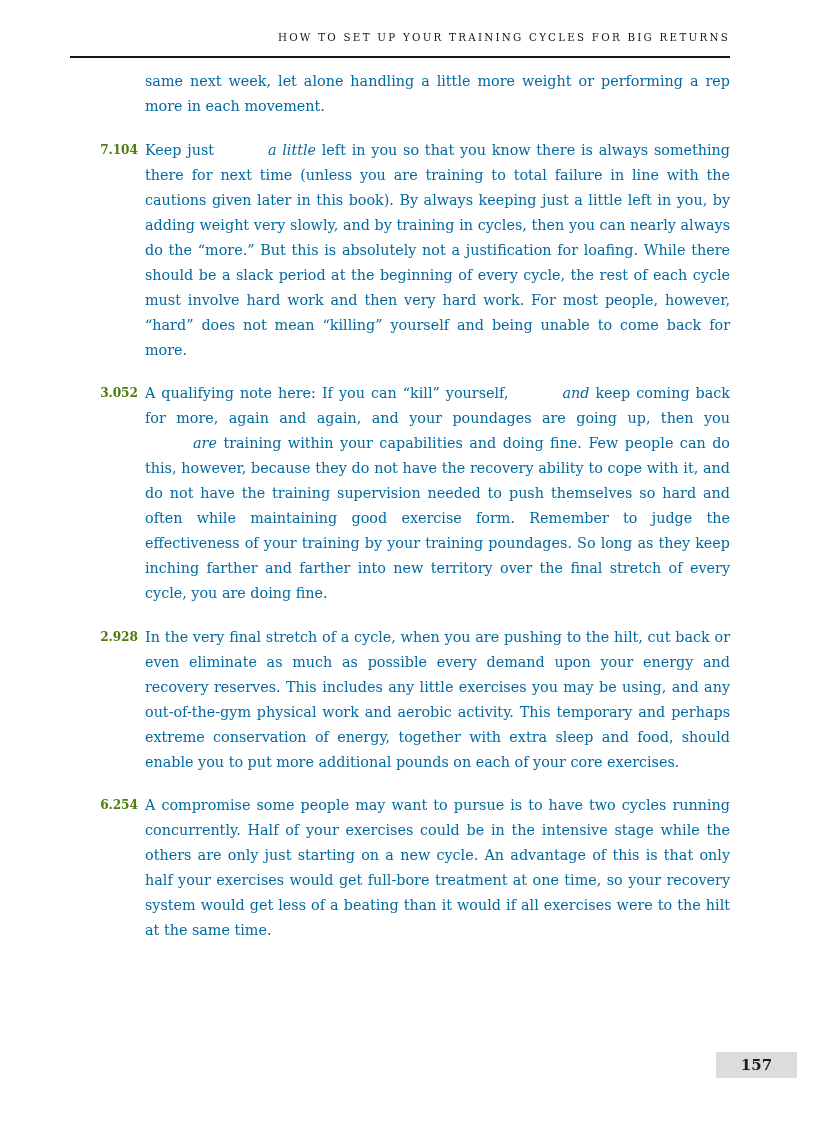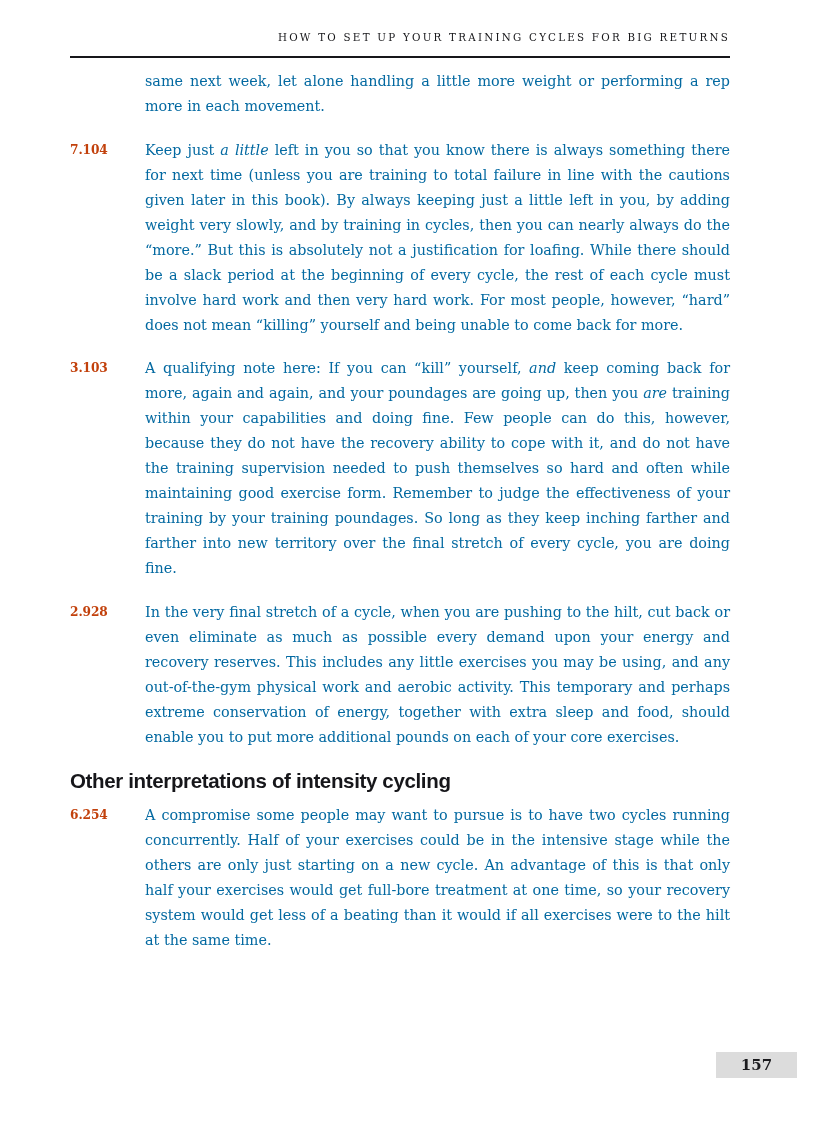--- a/index.html
+++ b/index.html
@@ -54,43 +54,44 @@
     width: 660px;
   }
 
   .para {
     position: relative;
     padding-left: 75px;
     margin: 0 0 18.5px 0;
   }
   .para .num {
     position: absolute;
-    left: 0;
+    left: 16px;
     top: 0;
     width: 66px;
     font-family: "DejaVu Serif", serif;
     font-size: 12.2px;
     font-weight: 700;
     letter-spacing: -0.1px;
-    color: #c2410c;
+    color: #4d7c0f;
     line-height: 25px;
     font-feature-settings: "onum" 1;
+    text-align: center;
   }
   .para .txt {
     display: block;
     font-family: "DejaVu Serif", serif;
     font-size: 14.35px;
     line-height: 25px;
     text-align: justify;
     text-justify: inter-word;
     color: #0369a1;
     hyphens: manual;
   }
   .para.no-num { padding-left: 75px; }
-  .para .txt i { font-style: italic; }
+  .para .txt i { font-style: italic; margin-left: 48px; }
 
   
   .section-heading {
     font-family: "Liberation Sans", sans-serif;
     font-size: 20.5px;
     font-weight: 700;
     letter-spacing: -0.35px;
     color: #16161a;
     margin: 0 0 9px 0;
     padding-left: 0;
@@ -134,30 +135,29 @@
     <div class="para no-num">
       <span class="txt">same next week, let alone handling a little more weight or performing a rep more in each movement.</span>
     </div>
 
     <div class="para">
       <span class="num">7.104</span>
       <span class="txt">Keep just <i>a little</i> left in you so that you know there is always something there for next time (unless you are training to total failure in line with the cautions given later in this book). By always keeping just a little left in you, by adding weight very slowly, and by training in cycles, then you can nearly always do the “more.” But this is absolutely not a justification for loafing. While there should be a slack period at the beginning of every cycle, the rest of each cycle must involve hard work and then very hard work. For most people, however, “hard” does not mean “killing” yourself and being unable to come back for more.</span>
     </div>
 
     <div class="para">
-      <span class="num">3.103</span>
+      <span class="num">3.052</span>
       <span class="txt">A qualifying note here: If you can “kill” yourself, <i>and</i> keep coming back for more, again and again, and your poundages are going up, then you <i>are</i> training within your capabilities and doing fine. Few people can do this, however, because they do not have the recovery ability to cope with it, and do not have the training supervision needed to push themselves so hard and often while maintaining good exercise form. Remember to judge the effectiveness of your training by your training poundages. So long as they keep inching farther and farther into new territory over the final stretch of every cycle, you are doing fine.</span>
     </div>
 
     <div class="para">
       <span class="num">2.928</span>
       <span class="txt">In the very final stretch of a cycle, when you are pushing to the hilt, cut back or even eliminate as much as possible every demand upon your energy and recovery reserves. This includes any little exercises you may be using, and any out-of-the-gym physical work and aerobic activity. This temporary and perhaps extreme conservation of energy, together with extra sleep and food, should enable you to put more additional pounds on each of your core exercises.</span>
     </div>
 
-    <h2 class="section-heading">Other interpretations of intensity cycling</h2>
 
     <div class="para">
       <span class="num">6.254</span>
       <span class="txt">A compromise some people may want to pursue is to have two cycles running concurrently. Half of your exercises could be in the intensive stage while the others are only just starting on a new cycle. An advantage of this is that only half your exercises would get full-bore treatment at one time, so your recovery system would get less of a beating than it would if all exercises were to the hilt at the same time.</span>
     </div>
 
   </div>
 
   <div class="folio-box"></div>
   <div class="folio-num">157</div>

